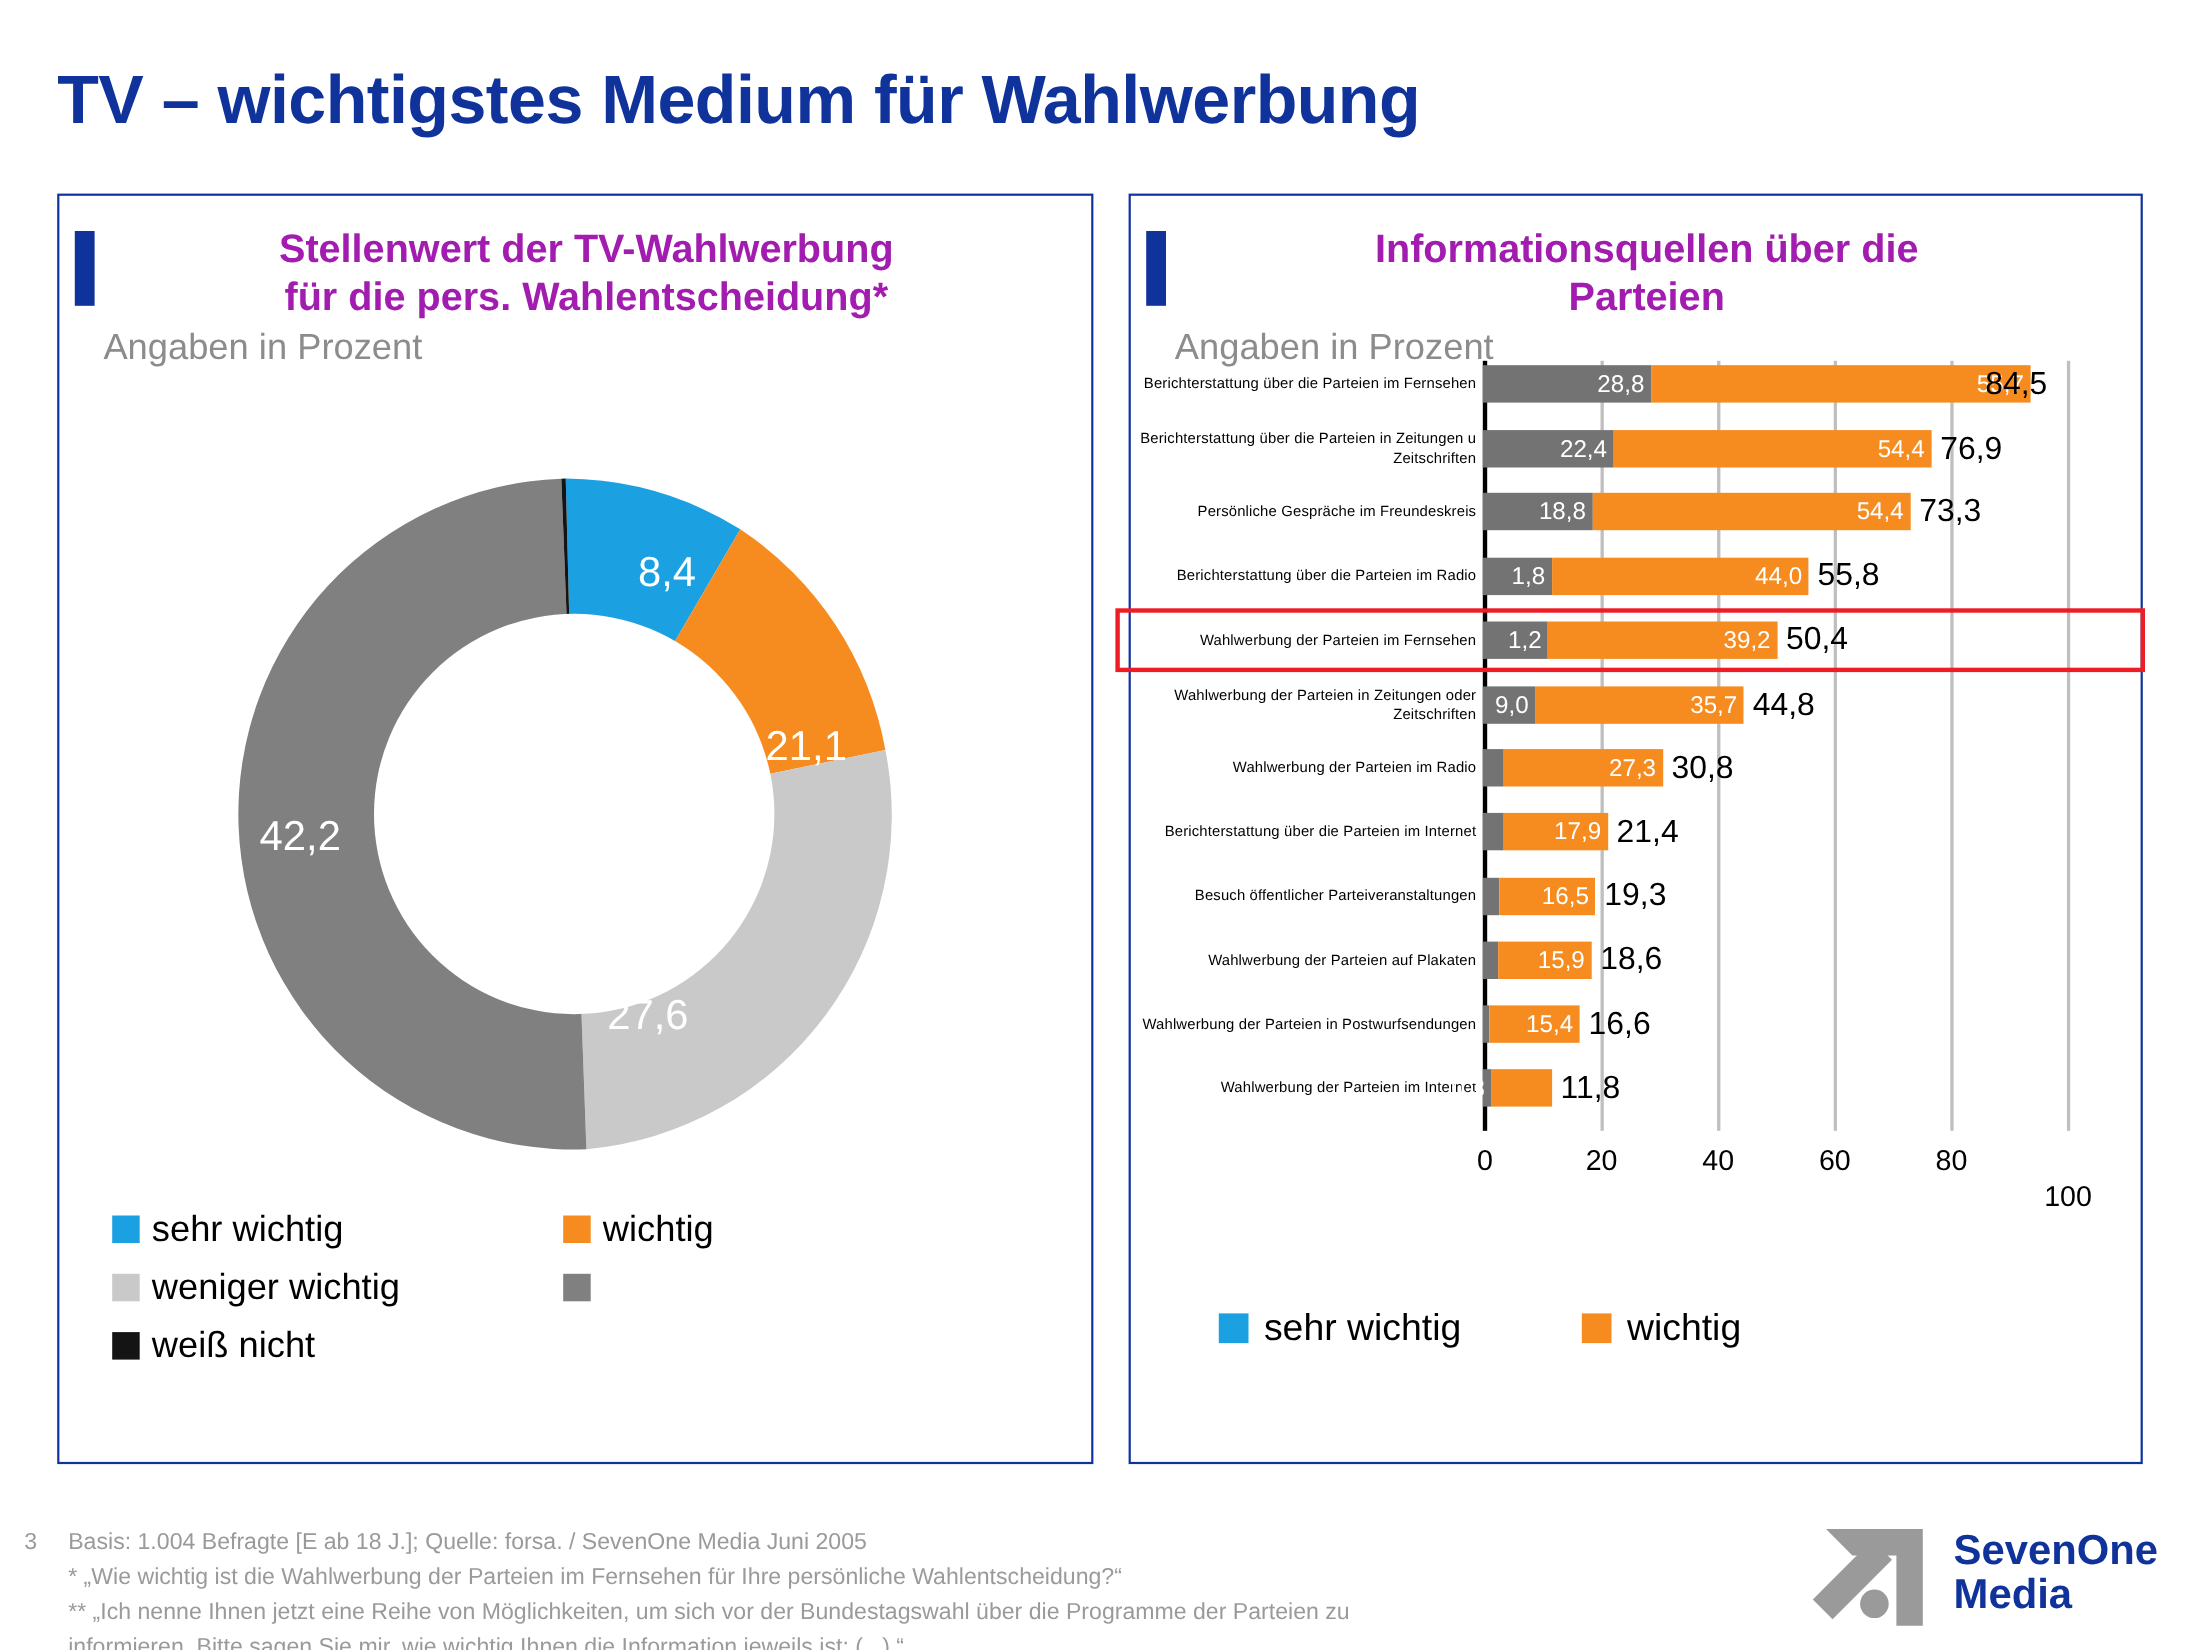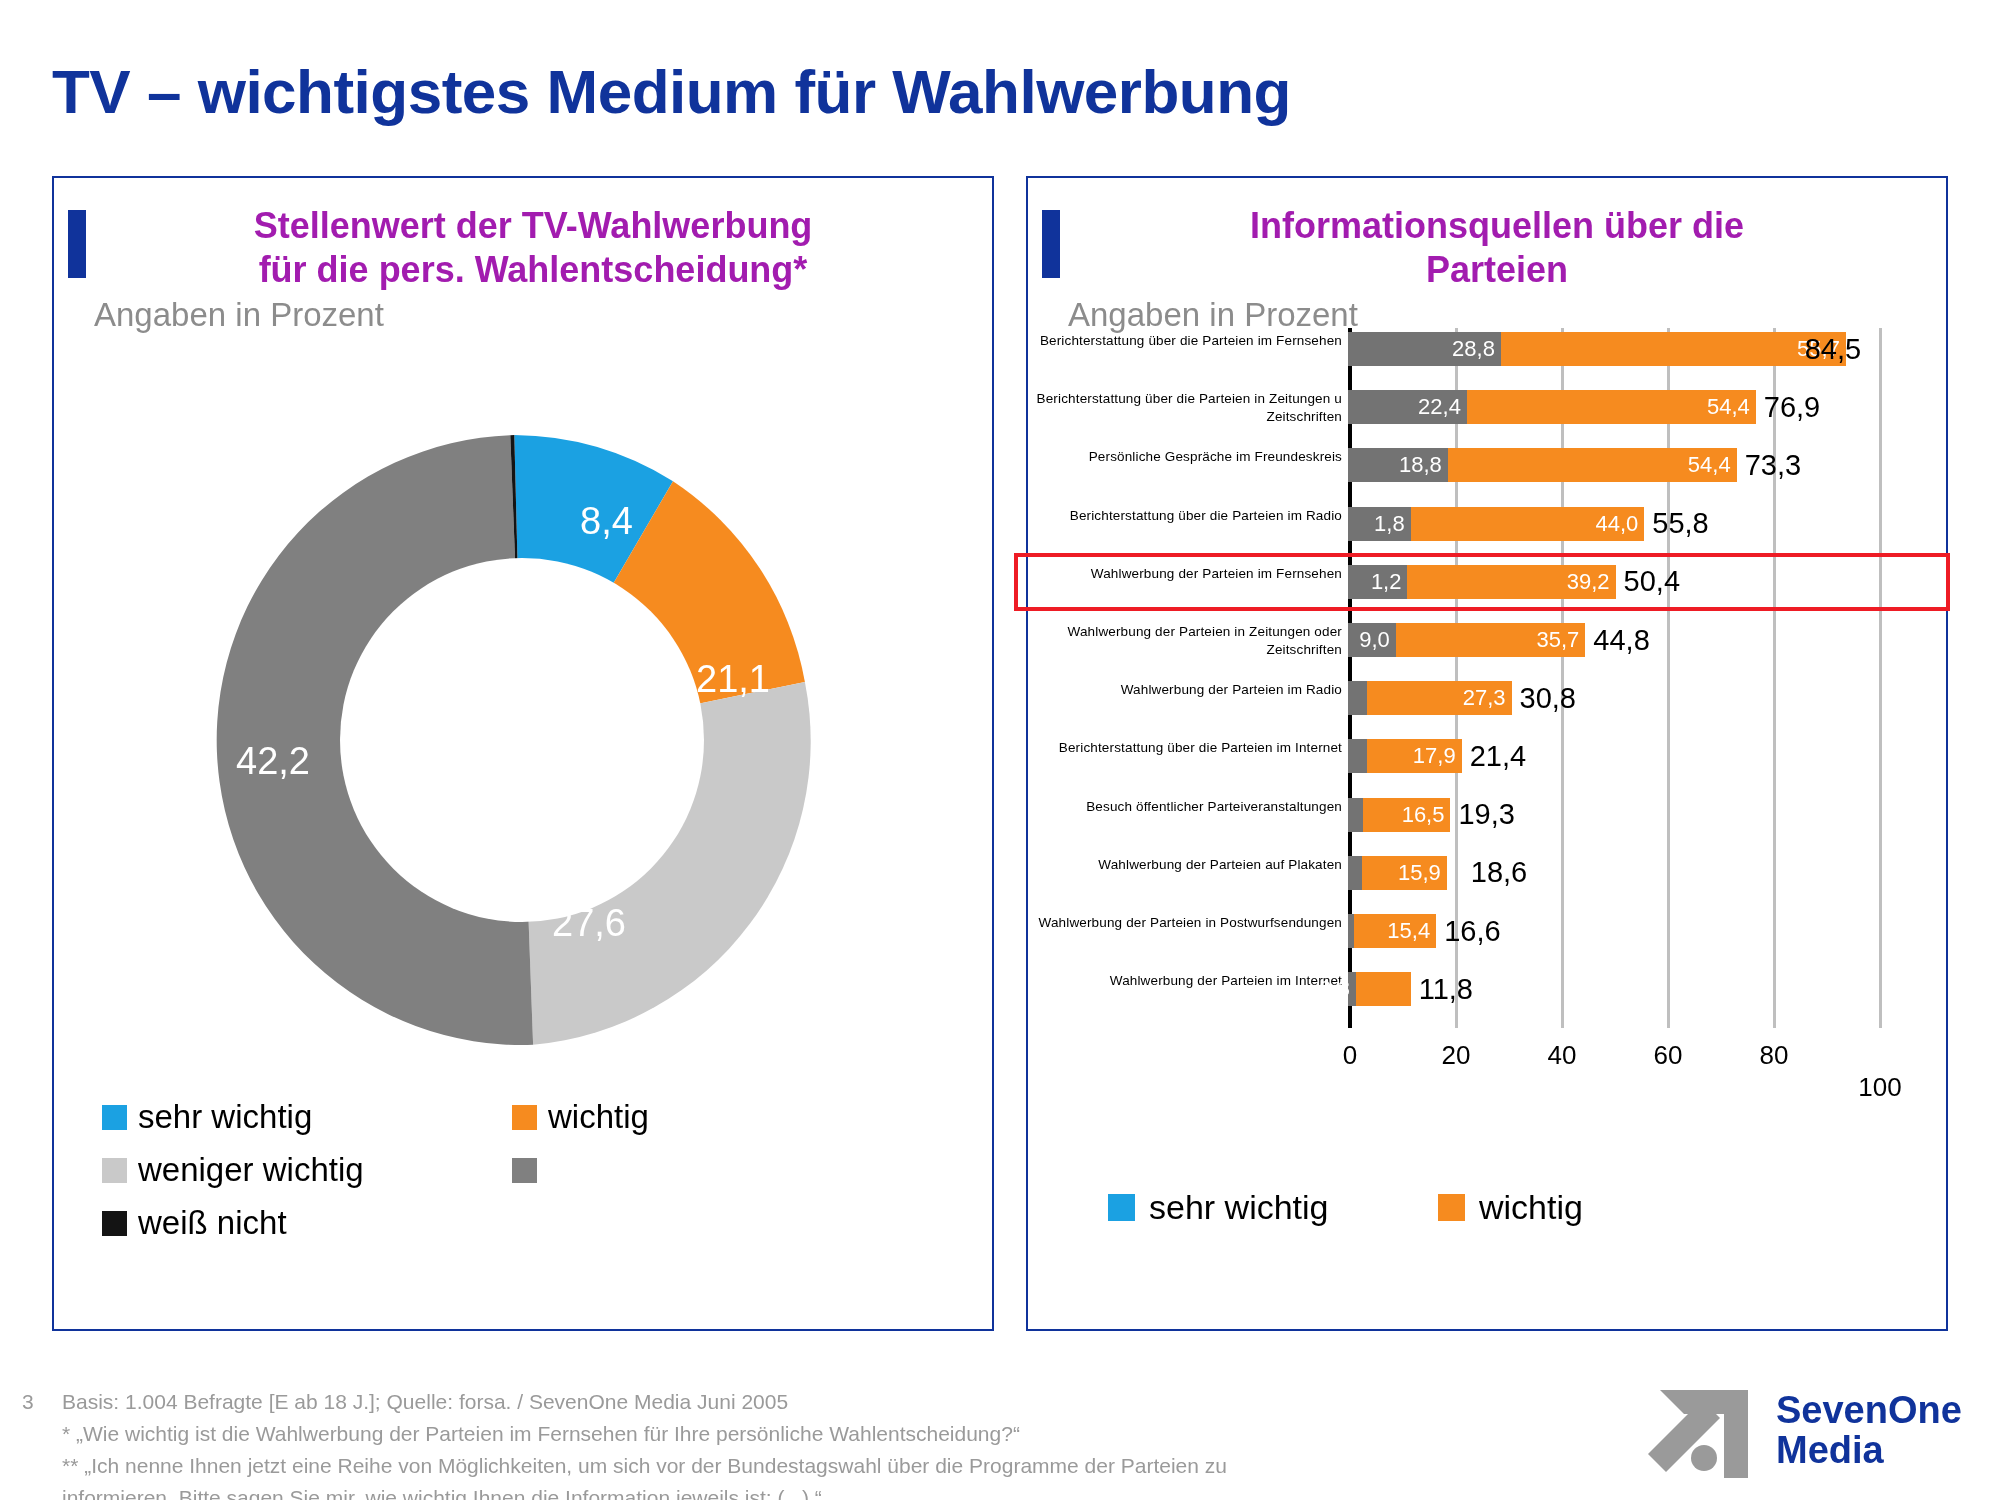--- a/index.html
+++ b/index.html
@@ -116,21 +116,21 @@
     left: 0;
     top: 150px;
     width: 922px;
     height: 720px;
   }
   .bar-row {
     position: absolute;
     left: 0;
     width: 922px;
     display: flex;
-    align-items: flex-start;
+    align-items: center;
   }
   .bar-cat {
     width: 320px;
     flex: 0 0 auto;
     text-align: right;
     font-size: 13.5px;
     color: #000000;
     line-height: 1.35;
     padding-right: 6px;
     box-sizing: border-box;
@@ -397,21 +397,21 @@
             <div class="seg seg-blue" style="left: 0px; width: 14.868px;"></div>
             <div class="seg seg-orange" style="left: 14.868px; width: 87.615px;">16,5</div>
             <div class="bar-total" style="left: 102.483px;">19,3</div>
           </div>
         </div>
         <div class="bar-row" style="top: 527.8px;">
           <div class="bar-cat">Wahlwerbung der Parteien auf Plakaten</div>
           <div class="bar-track">
             <div class="seg seg-blue" style="left: 0px; width: 14.337px;"></div>
             <div class="seg seg-orange" style="left: 14.337px; width: 84.429px;">15,9</div>
-            <div class="bar-total" style="left: 98.766px; margin-left: 16px;">18,6</div>
+            <div class="bar-total" style="left: 98.766px;">18,6</div>
           </div>
         </div>
         <div class="bar-row" style="top: 586px;">
           <div class="bar-cat">Wahlwerbung der Parteien in Postwurfsendungen</div>
           <div class="bar-track">
             <div class="seg seg-blue" style="left: 0px; width: 6.372px;"></div>
             <div class="seg seg-orange" style="left: 6.372px; width: 81.774px;">15,4</div>
             <div class="bar-total" style="left: 88.146px;">16,6</div>
           </div>
         </div>

